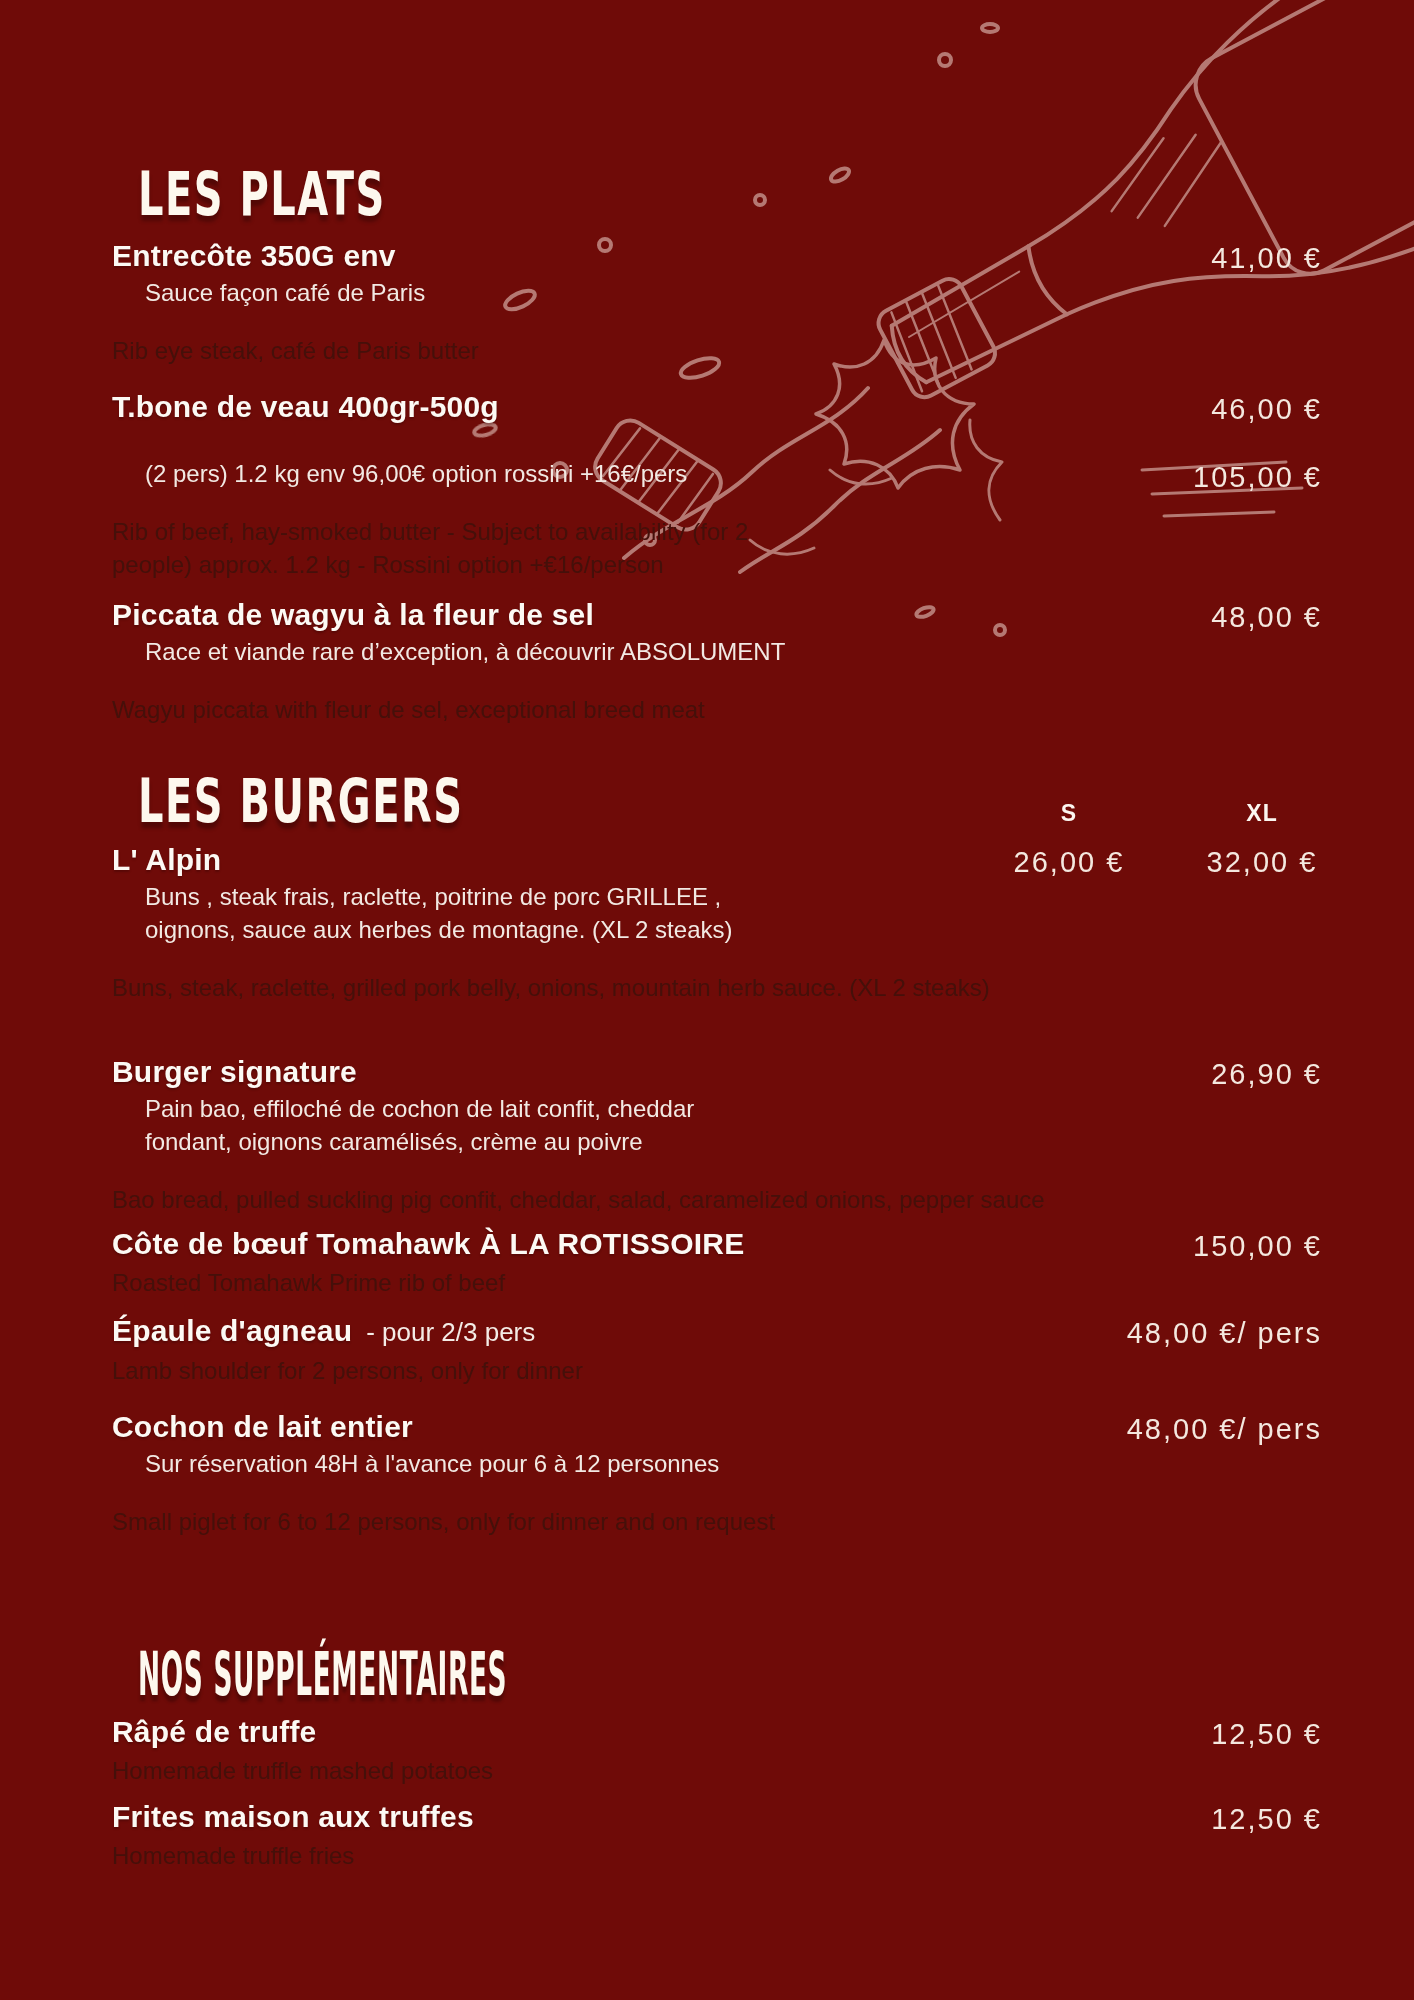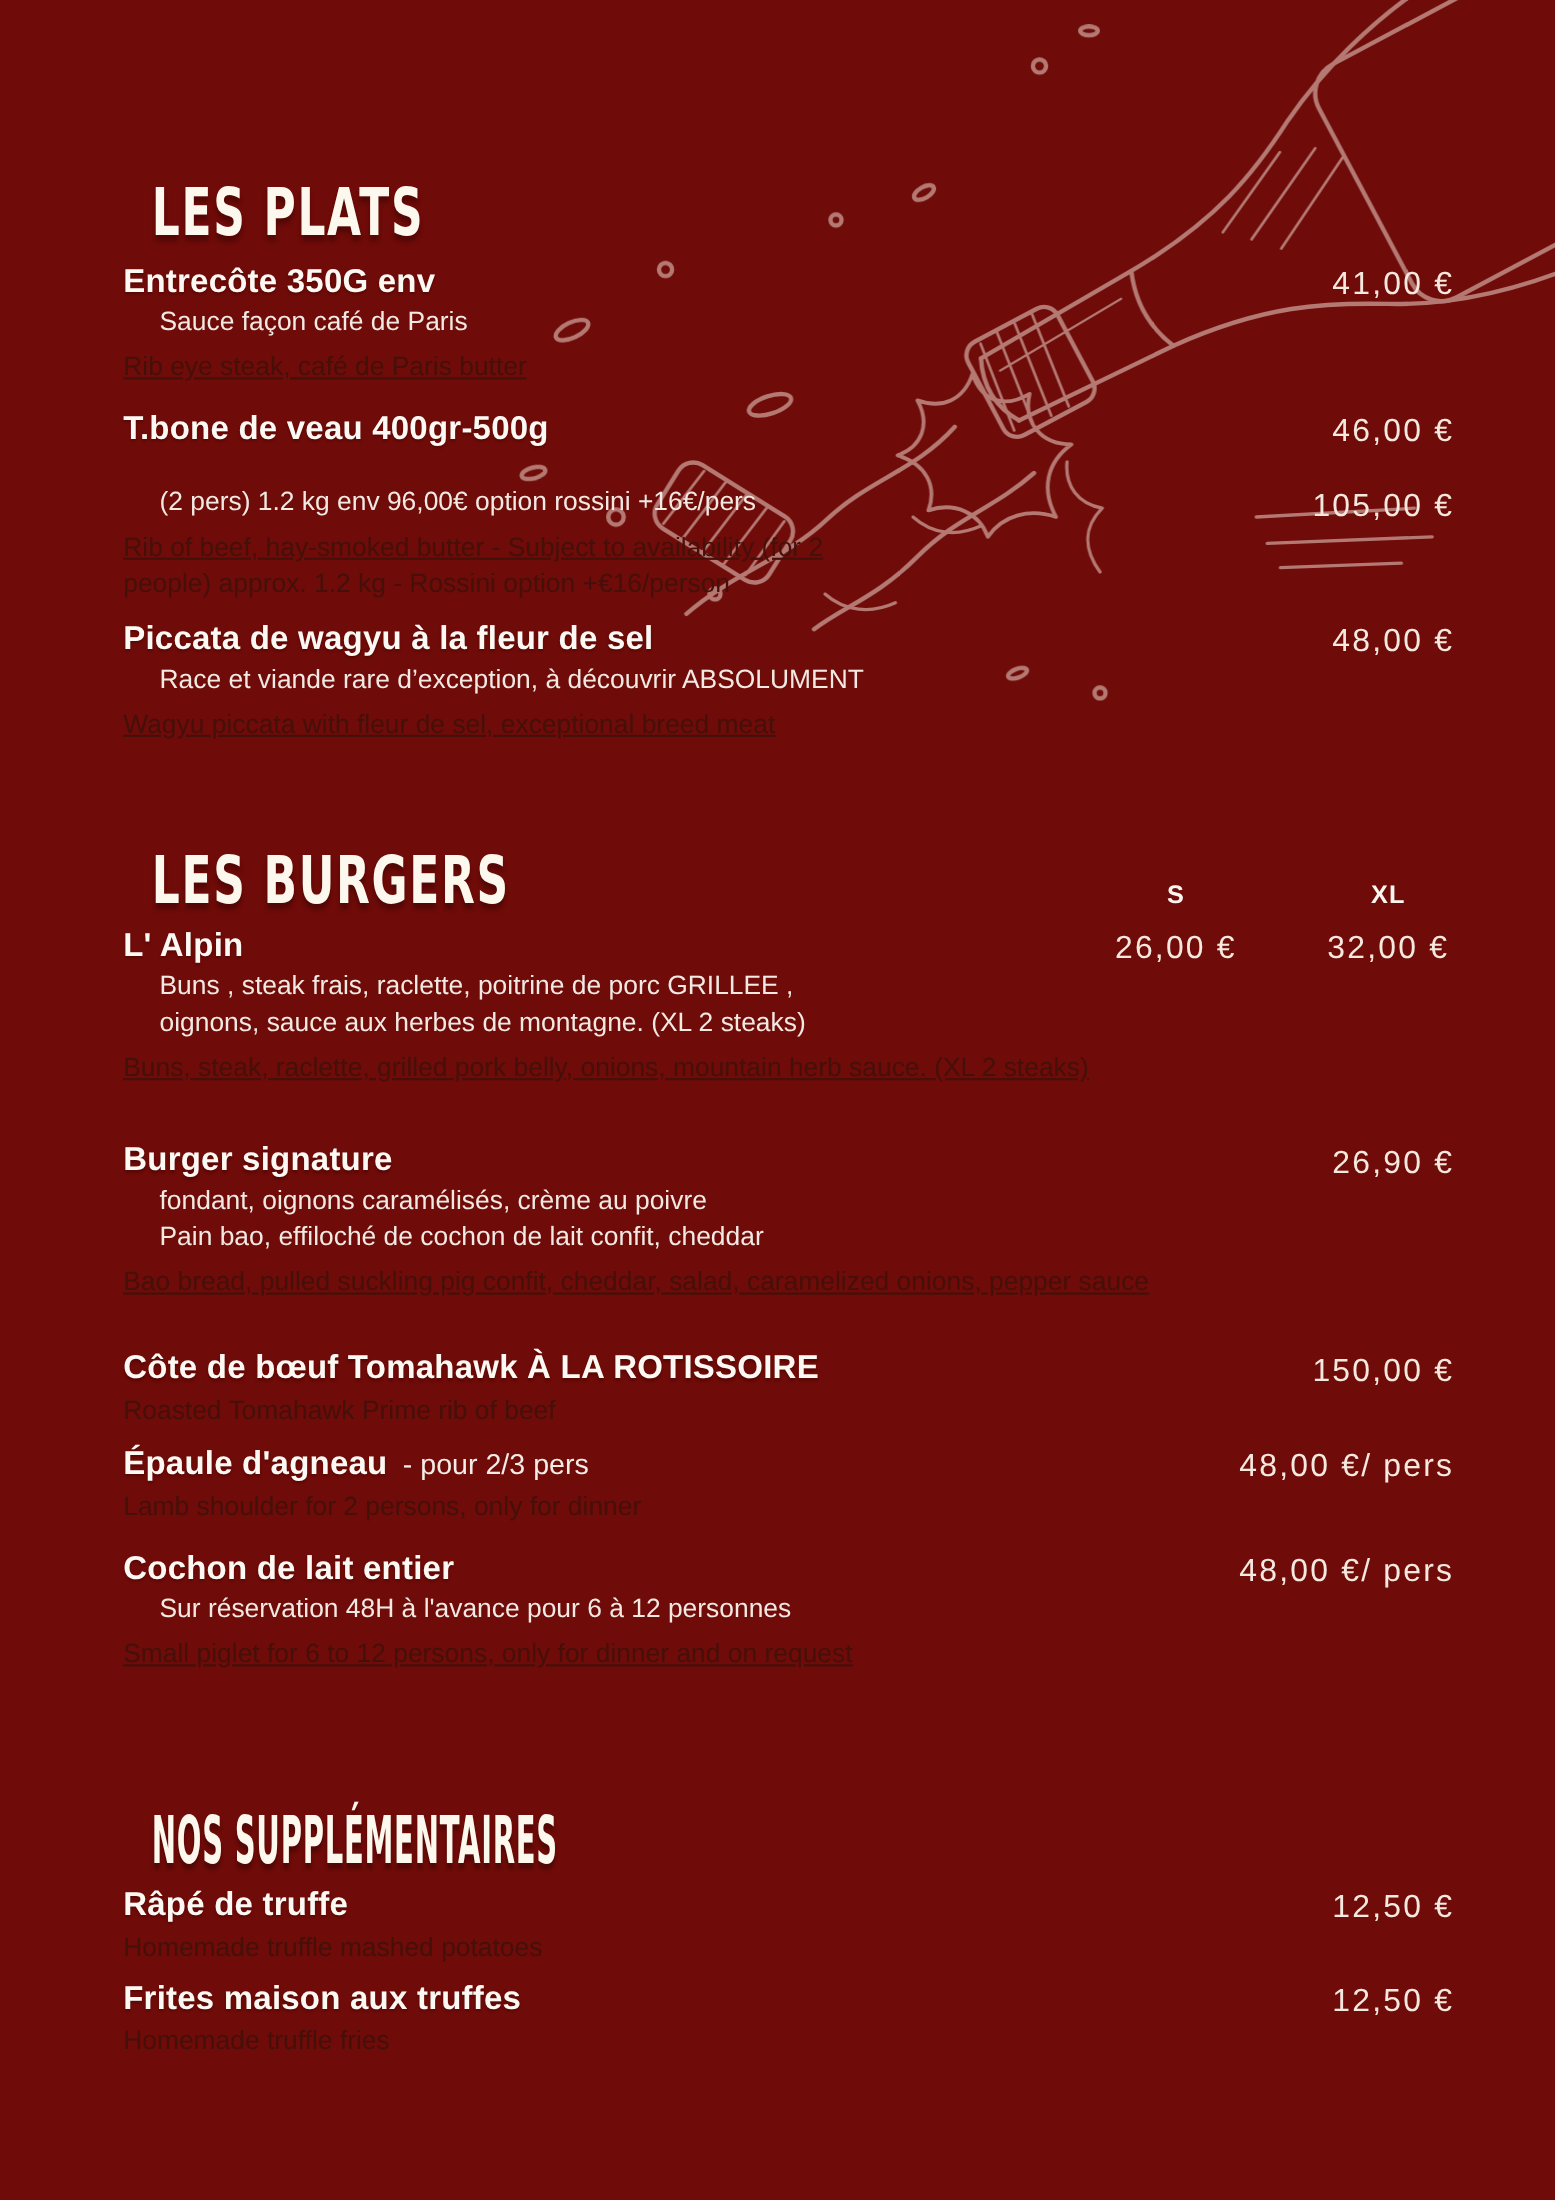--- a/index.html
+++ b/index.html
@@ -48,21 +48,21 @@
   .item h3{
     margin:0;font-size:30px;line-height:36px;font-weight:bold;color:#fcf9f4;
     letter-spacing:0.2px;text-shadow:0 2px 2px rgba(40,0,0,0.3);white-space:nowrap;
   }
   .item h3 .suffix{font-weight:normal;font-size:26px;color:#f4ece6;margin-left:14px;letter-spacing:0;text-shadow:none;}
   .item p{margin:0;font-size:24px;line-height:33px;white-space:nowrap;}
   .item p.fr{color:#f2e9e3;margin-left:33px;}
   .item p.en{color:#45100a;}
   .item h3 + p.fr{margin-top:2px;}
   .item h3 + p.en{margin-top:4px;}
-  .item p.fr + p.en{margin-top:8px;text-decoration:underline;}
+  .item p.fr + p.en{margin-top:25px;}
   
   .prices{position:absolute;left:0;right:0;top:0;height:0;z-index:3;}
   .price,.price-s,.price-xl{
     position:absolute;top:2px;font-size:29px;line-height:36px;font-weight:normal;
     color:#f4e8df;letter-spacing:2px;white-space:nowrap;
   }
   .price{right:0;text-align:right;}
   .price-s{right:173px;width:160px;text-align:center;}
   .price-xl{right:-20px;width:160px;text-align:center;}
 </style>
@@ -185,22 +185,22 @@
           <p class="en">Buns, steak, raclette, grilled pork belly, onions, mountain herb sauce. (XL 2 steaks)</p>
         </article>
         <article class="item">
     <div class="prices">
       <span class="price">26,90 €</span>
 
     </div>
     <h3>
       <span>Burger signature</span>
     </h3>
-  <p class="fr">fondant, oignons caramélisés, crème au poivre</p>
-          <p class="fr">Pain bao, effiloché de cochon de lait confit, cheddar</p>
+  <p class="fr">Pain bao, effiloché de cochon de lait confit, cheddar</p>
+          <p class="fr">fondant, oignons caramélisés, crème au poivre</p>
           <p class="en">Bao bread, pulled suckling pig confit, cheddar, salad, caramelized onions, pepper sauce</p>
         </article>
       </div>
   </section>
     <section class="section sec-2">
 
     <div>
         <article class="item">
     <div class="prices">
       <span class="price">150,00 €</span>

